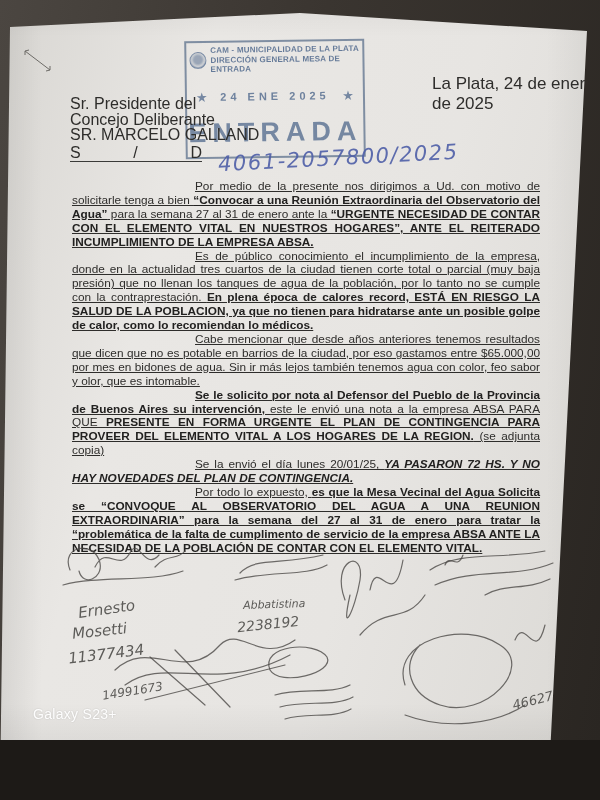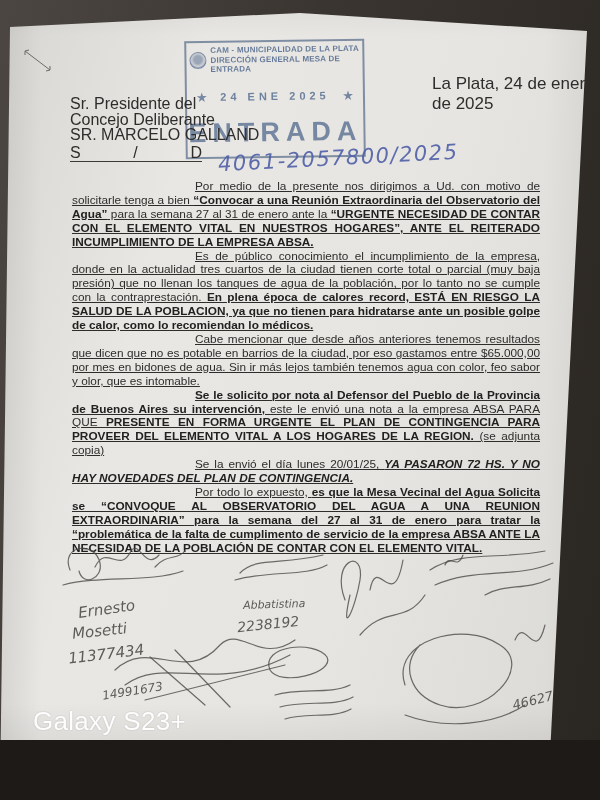--- a/index.html
+++ b/index.html
@@ -50,21 +50,21 @@
   
   .previo{position:absolute;left:75px;top:770px;font-size:14px;font-weight:bold;
           letter-spacing:.4px;color:#242322;}
   .big-title{position:absolute;left:40px;top:748px;width:520px;
              font-size:48px;font-weight:bold;letter-spacing:.5px;color:#171716;white-space:nowrap;}
   .contact-row{position:absolute;left:0;top:771px;width:600px;font-size:11.5px;
                font-weight:bold;color:#242322;}
   .correo{position:absolute;left:95px;}
   .contacto{position:absolute;left:332px;}
   .email{text-decoration:underline;}
-  .watermark{position:absolute;left:33px;top:706px;font-size:26px;color:#ffffff;
+  .watermark{position:absolute;left:33px;top:706px;font-size:14px;color:#ffffff;
              opacity:.95;letter-spacing:.3px;z-index:5;text-shadow:0 0 2px rgba(0,0,0,.2);}
   .scratch{position:absolute;left:0;top:0;}
 </style>
 </head>
 <body>
 
 <div class="stage">
   <div class="paper">
     <div class="paper-shade"></div>
 

